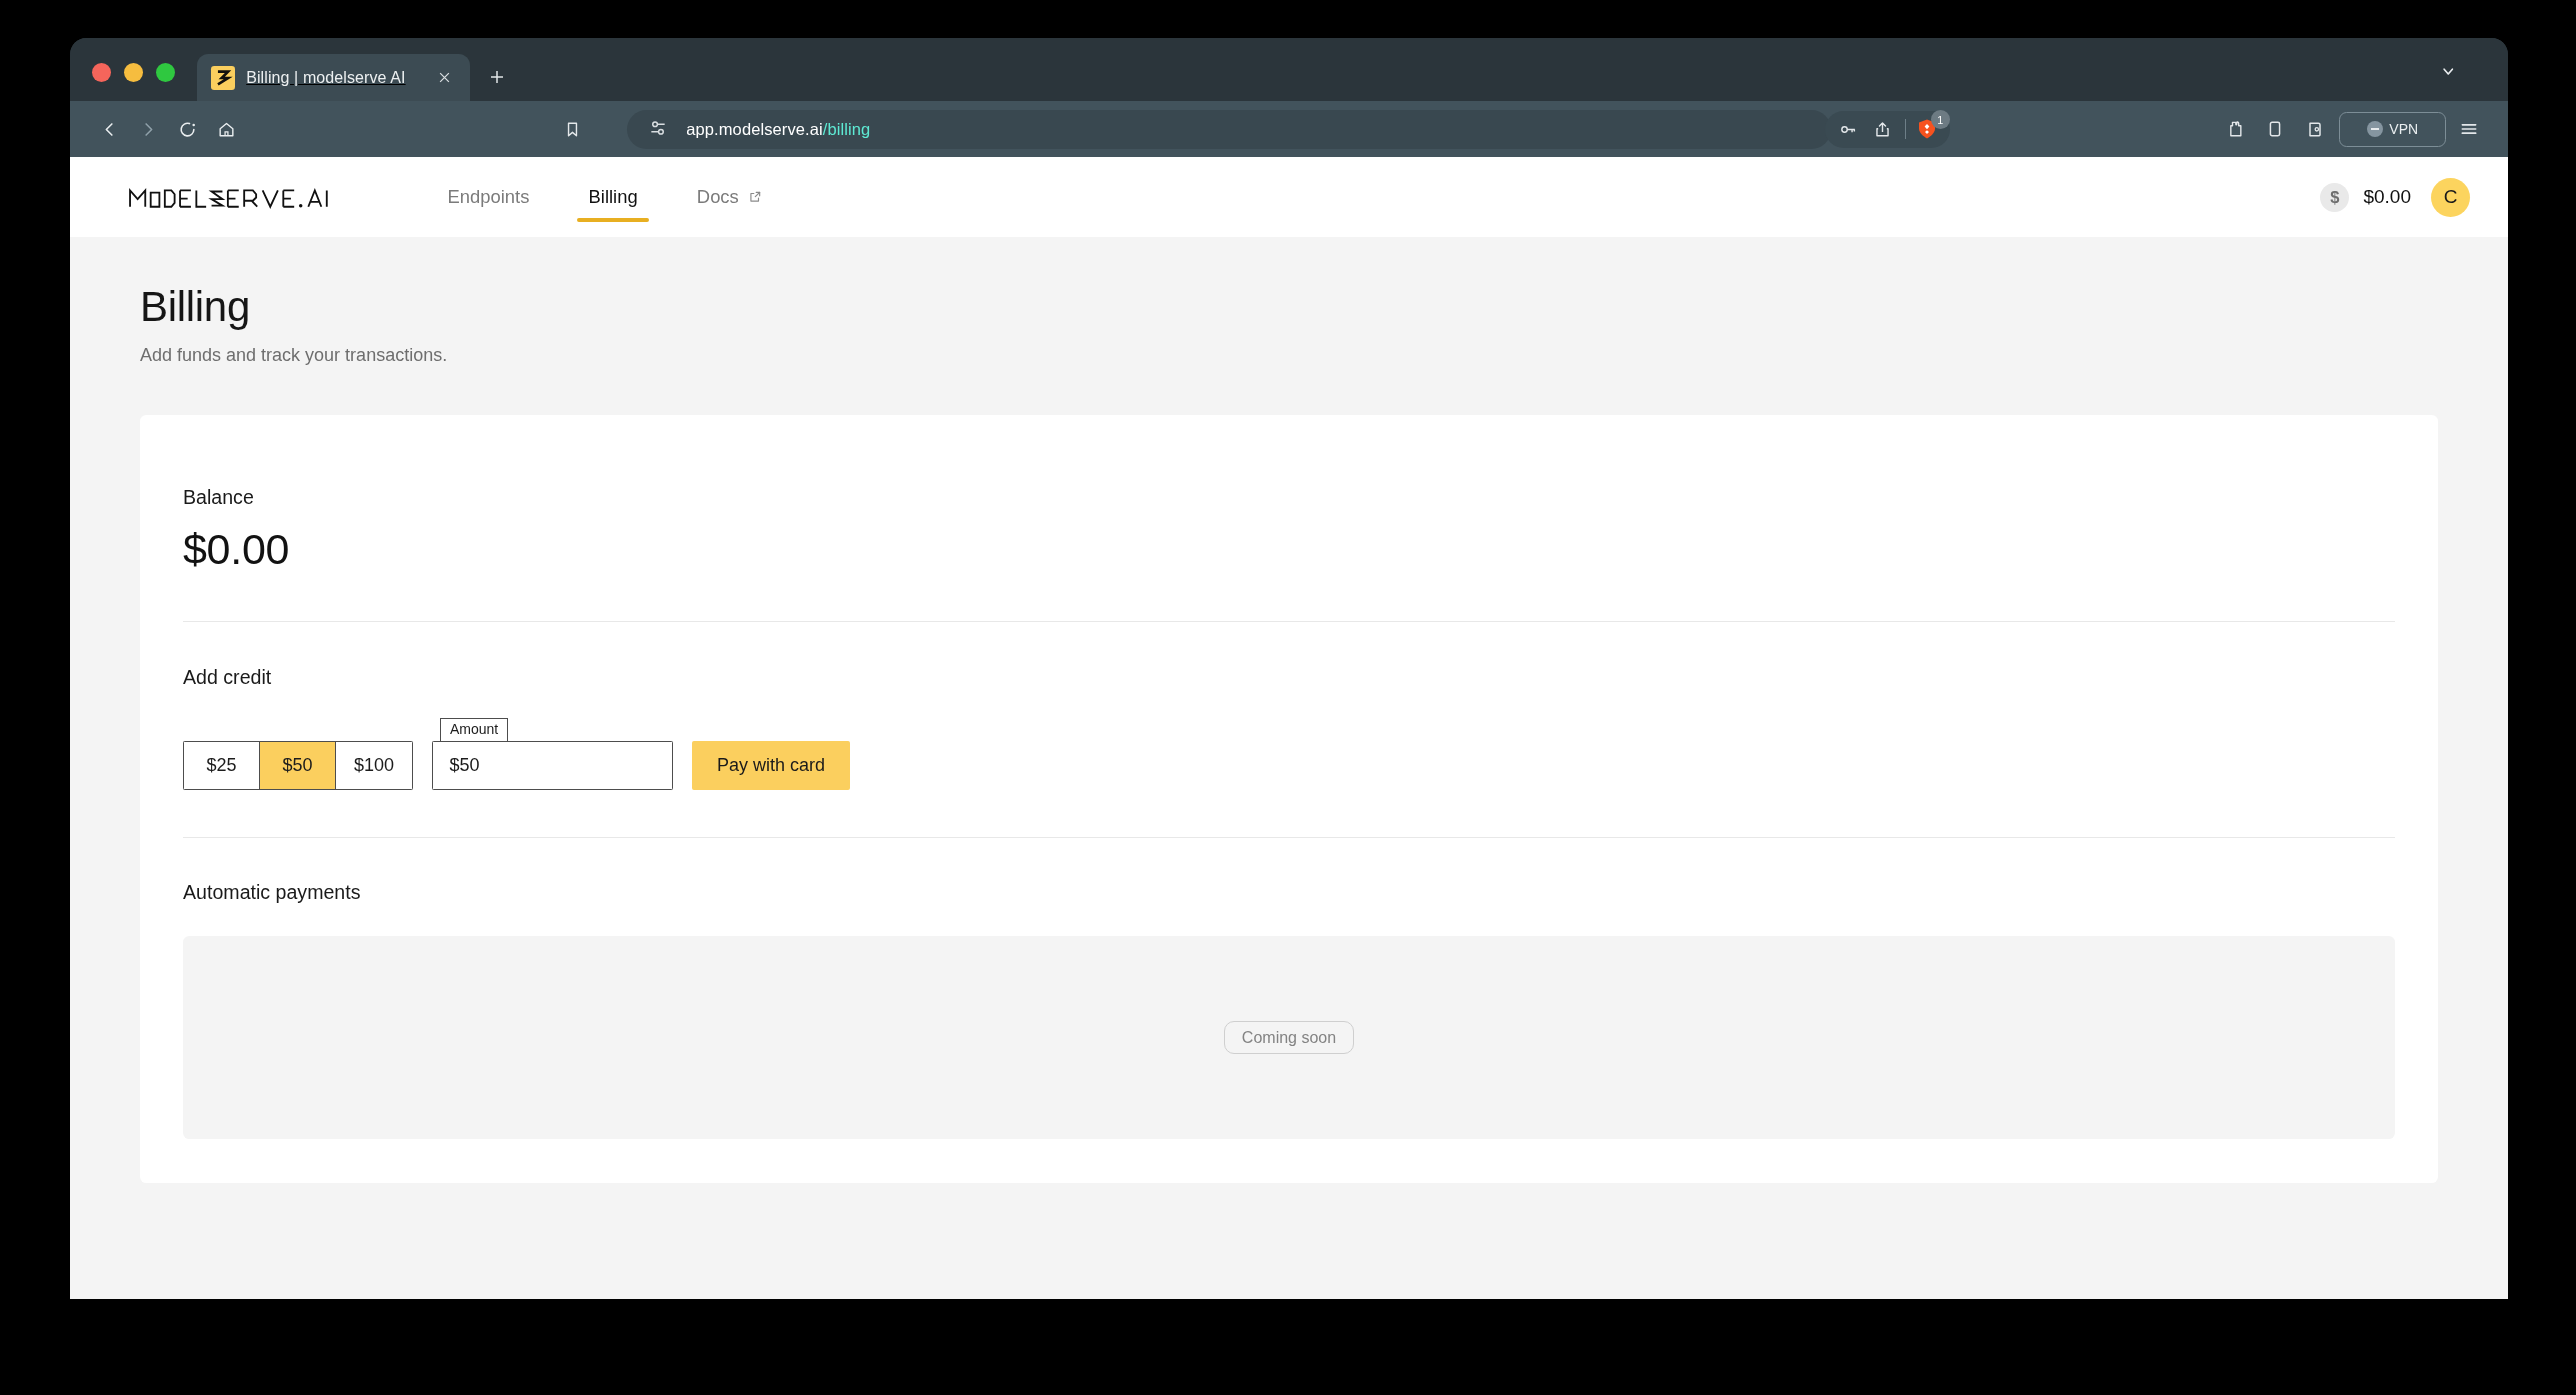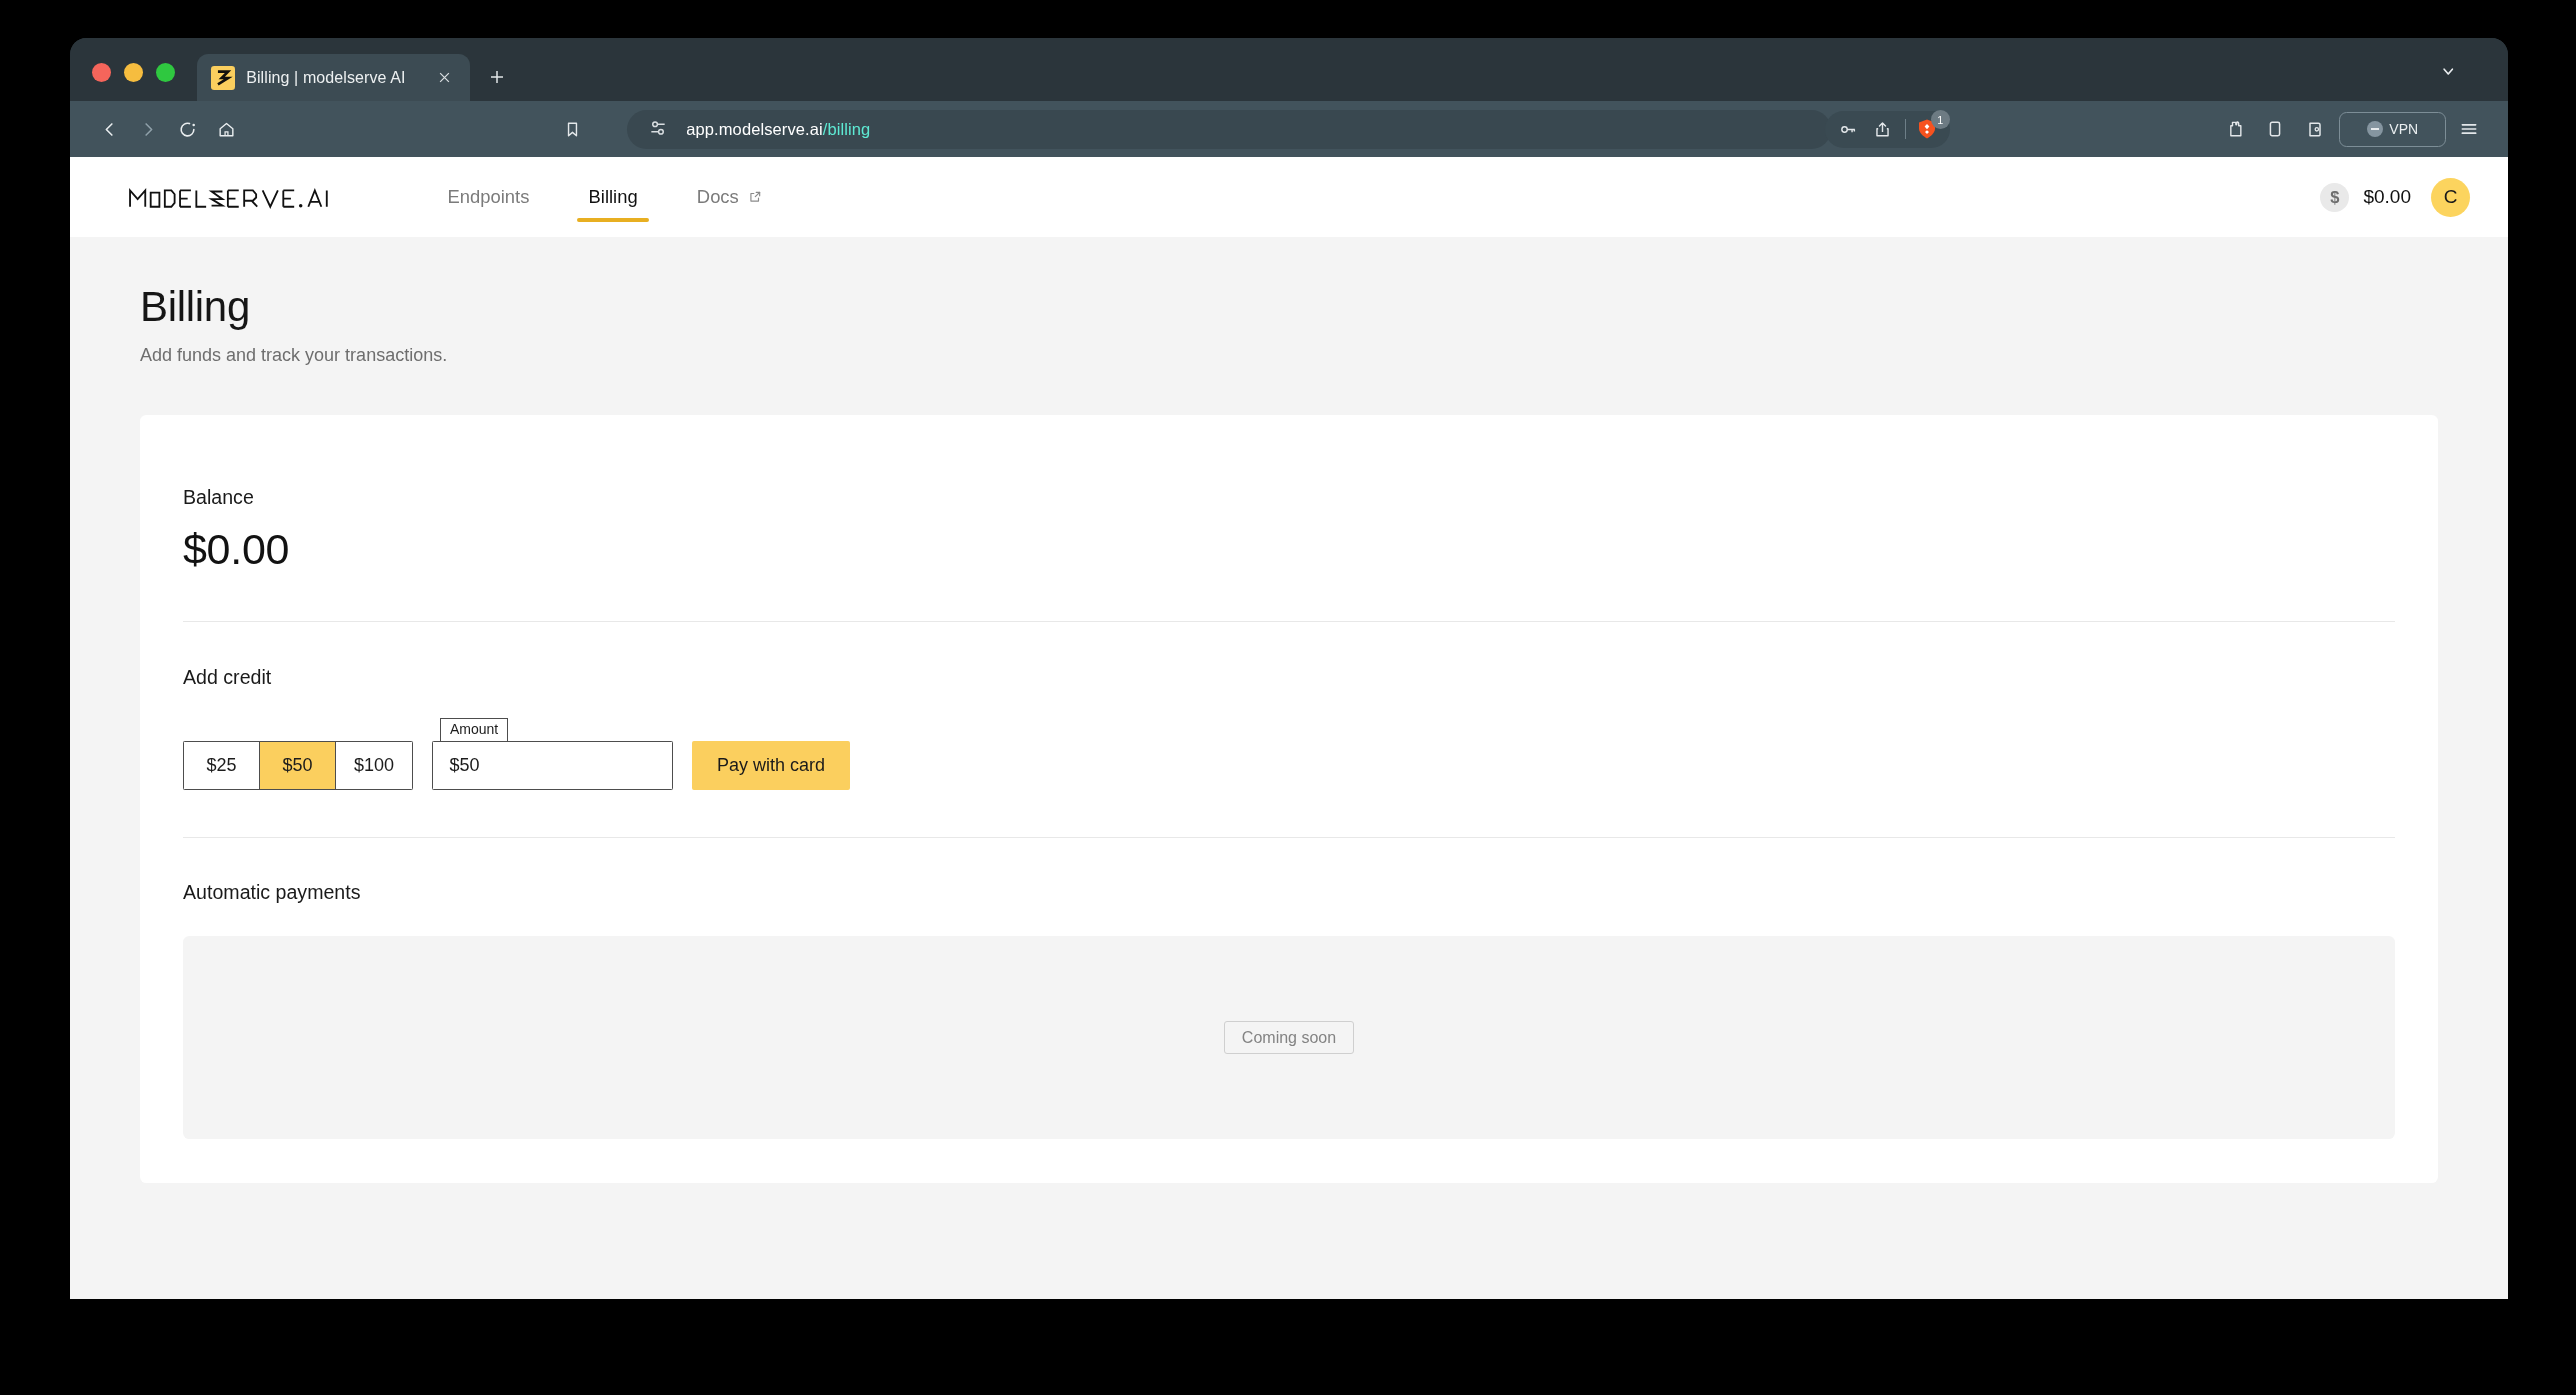--- a/index.html
+++ b/index.html
@@ -28,20 +28,21 @@
 
   
   .tab-strip {
     height: 63px;
     background: #2B353B;
     display: flex;
     align-items: flex-end;
     padding: 0 16.5px 0 21.6px;
     position: relative;
     flex: 0 0 auto;
+    text-decoration: underline;
   }
   .traffic-lights {
     display: flex;
     align-items: center;
     gap: 13.3px;
     padding-bottom: 19px;
     margin-right: 21.6px;
   }
   .tl-dot { width: 19px; height: 19px; border-radius: 50%; }
   .tl-red    { background: #F5655B; }
@@ -409,21 +410,21 @@
     margin-top: 32px;
     background: #F4F4F4;
     border-radius: 6.3px;
     height: 203px;
     display: flex;
     align-items: center;
     justify-content: center;
   }
   .coming-soon-pill {
     border: 1px solid #CFCFCF;
-    border-radius: 3px;
+    border-radius: 10px;
     padding: 6.3px 16.5px;
     font-size: 16px;
     color: #838383;
     background: transparent;
   }
 </style>
 </head>
 <body>
 
 <div class="browser-window">

